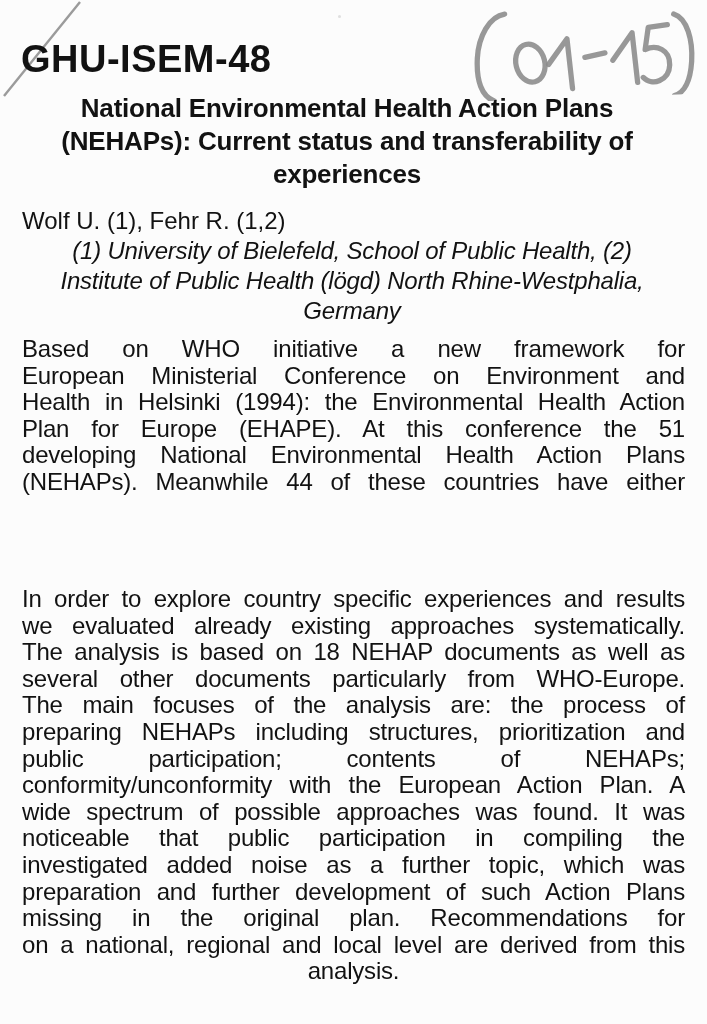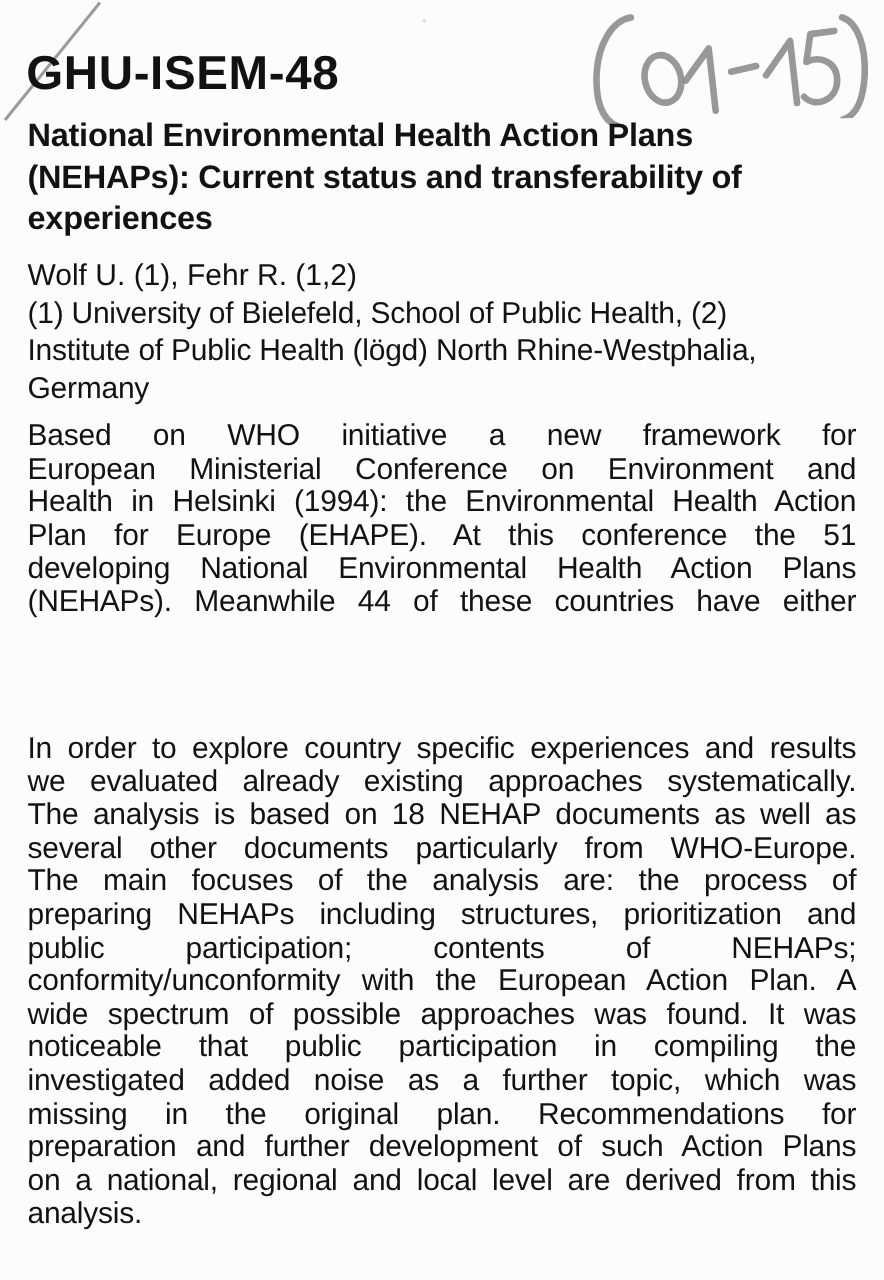--- a/index.html
+++ b/index.html
@@ -47,34 +47,34 @@
     letter-spacing: -0.2px;
   }
 
   .authors-line {
     position: absolute; left: 22px; top: 206px;
     font-size: 24px; line-height: 29px;
   }
 
   .affiliation {
     position: absolute; left: 22px; top: 236px; width: 660px;
-    font-size: 24px; line-height: 30px;
+    font-size: 24px; font-style: italic; line-height: 30px;
     letter-spacing: -0.2px;
   }
 
   .abstract-paragraph {
     position: absolute; left: 22px; width: 663px;
     font-size: 24px; line-height: 26.6px;
     letter-spacing: -0.2px;
   }
   .para-1 { top: 336px; }
   .para-2 { top: 586px; }
 
   .just-line { text-align: justify; text-align-last: justify; }
-  .plain-line { text-align: left; }
+  .plain-line { text-align: center; }
 
   .speckle {
     position: absolute; border-radius: 50%;
     background: #9a9a9a; opacity: 0.3;
   }
 </style>
 </head>
 <body style="background: rgb(252, 252, 252); color: rgb(18, 18, 18);">
 
 <div class="page">
@@ -126,21 +126,21 @@
       <div class="just-line">we evaluated already existing approaches systematically.</div>
       <div class="just-line">The analysis is based on 18 NEHAP documents as well as</div>
       <div class="just-line">several other documents particularly from WHO-Europe.</div>
       <div class="just-line">The main focuses of the analysis are: the process of</div>
       <div class="just-line">preparing NEHAPs including structures, prioritization and</div>
       <div class="just-line">public participation; contents of NEHAPs;</div>
       <div class="just-line">conformity/unconformity with the European Action Plan. A</div>
       <div class="just-line">wide spectrum of possible approaches was found. It was</div>
       <div class="just-line">noticeable that public participation in compiling the</div>
       <div class="just-line">investigated added noise as a further topic, which was</div>
+      <div class="just-line">preparation and further development of such Action Plans</div>
       <div class="just-line">missing in the original plan. Recommendations for</div>
-      <div class="just-line">preparation and further development of such Action Plans</div>
       <div class="just-line">on a national, regional and local level are derived from this</div>
       <div class="plain-line">analysis.</div>
     </div>
 
   <div class="speckle" style="left:338px; top:15px; width:3px; height:3px;"></div>
   <div class="speckle" style="left:150px; top:58px; width:2px; height:2px;"></div>
 </div>
 
 </body></html>

